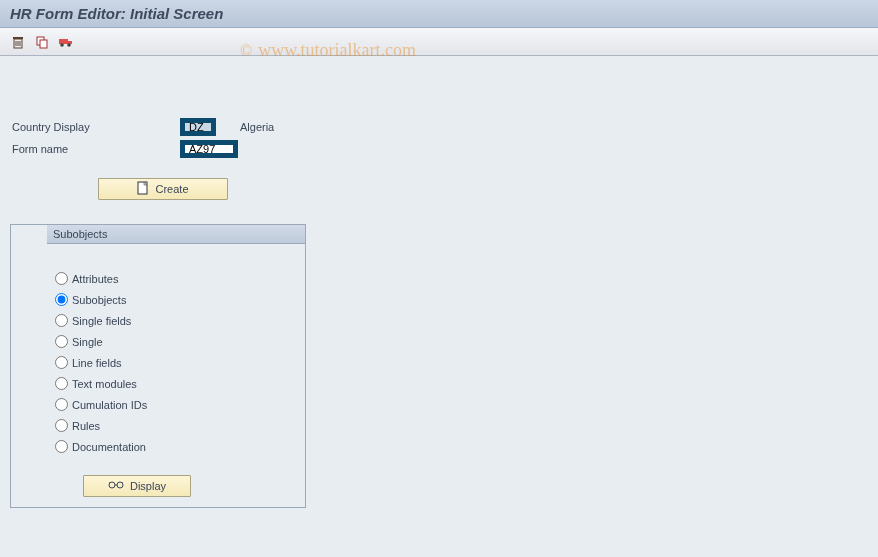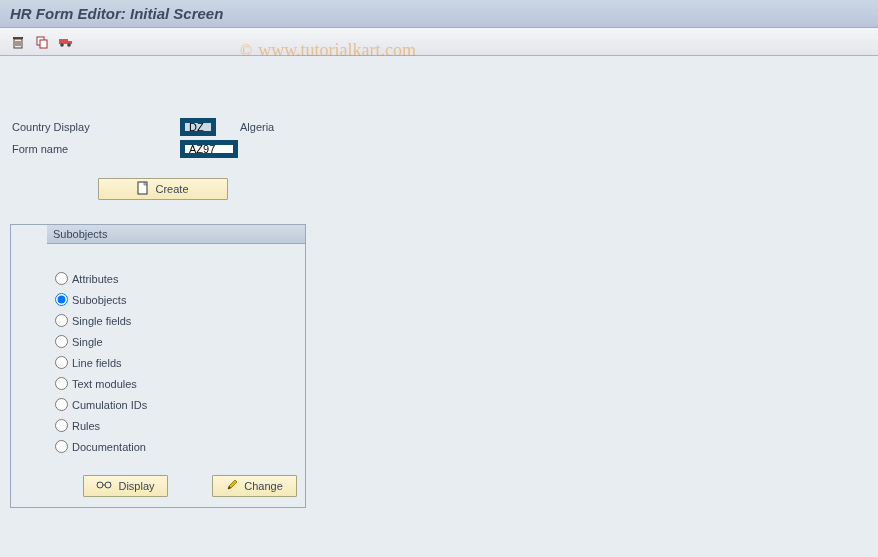--- a/index.html
+++ b/index.html
@@ -250,25 +250,16 @@
           <svg width="16" height="10" viewBox="0 0 16 10">
               <circle cx="4" cy="5" r="3" fill="none" stroke="#3a4556" stroke-width="1"></circle>
               <circle cx="12" cy="5" r="3" fill="none" stroke="#3a4556" stroke-width="1"></circle>
               <line x1="7" y1="5" x2="9" y2="5" stroke="#3a4556"></line>
               <line x1="1" y1="3" x2="2" y2="3" stroke="#3a4556"></line>
               <line x1="14" y1="3" x2="15" y2="3" stroke="#3a4556"></line>
             </svg>
         </span>
         <span>Display</span>
       </button>
-      <button class="btn btn-bottom">
-        <span>
-          <svg width="12" height="12" viewBox="0 0 12 12">
-              <path d="M2 10 L3 7 L9 1 L11 3 L5 9 Z" fill="#e6b800" stroke="#8a6d00" stroke-width="0.8"></path>
-              <path d="M2 10 L3 7 L5 9 Z" fill="#333"></path>
-            </svg>
-        </span>
-        <span>Change</span>
-      </button>
     </div>
   </div>
 
 </div>
 
 </body></html>

